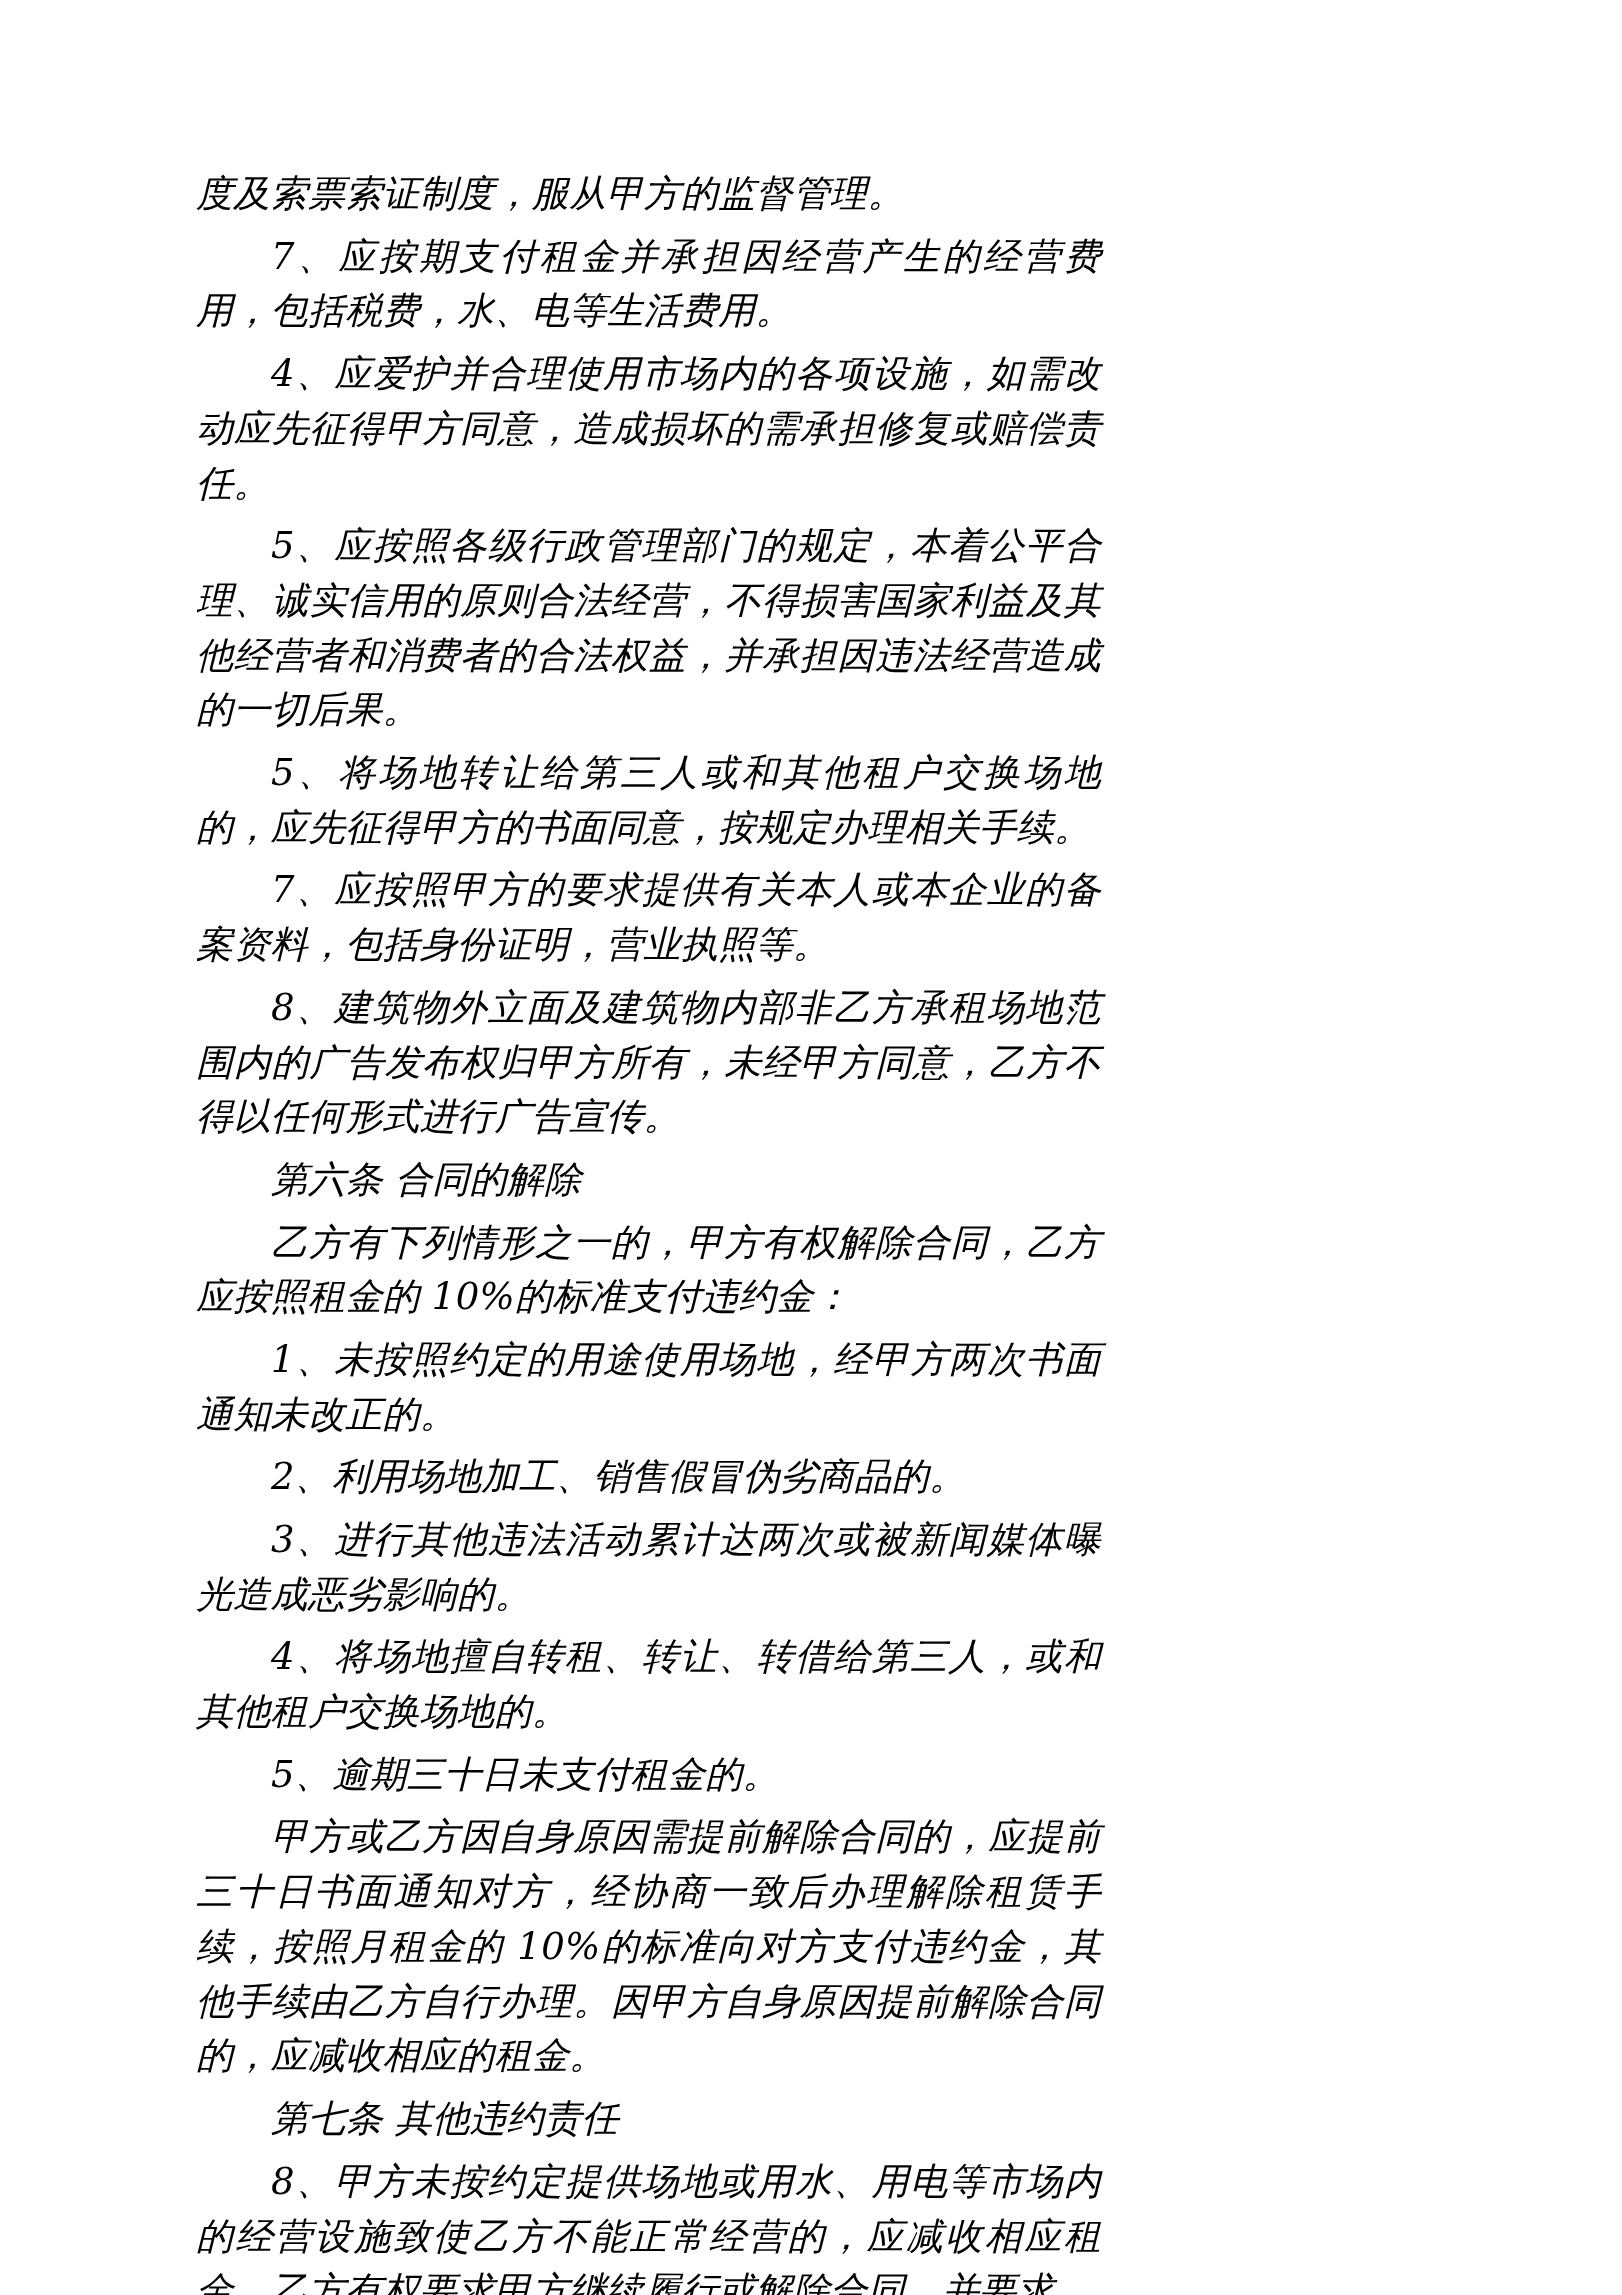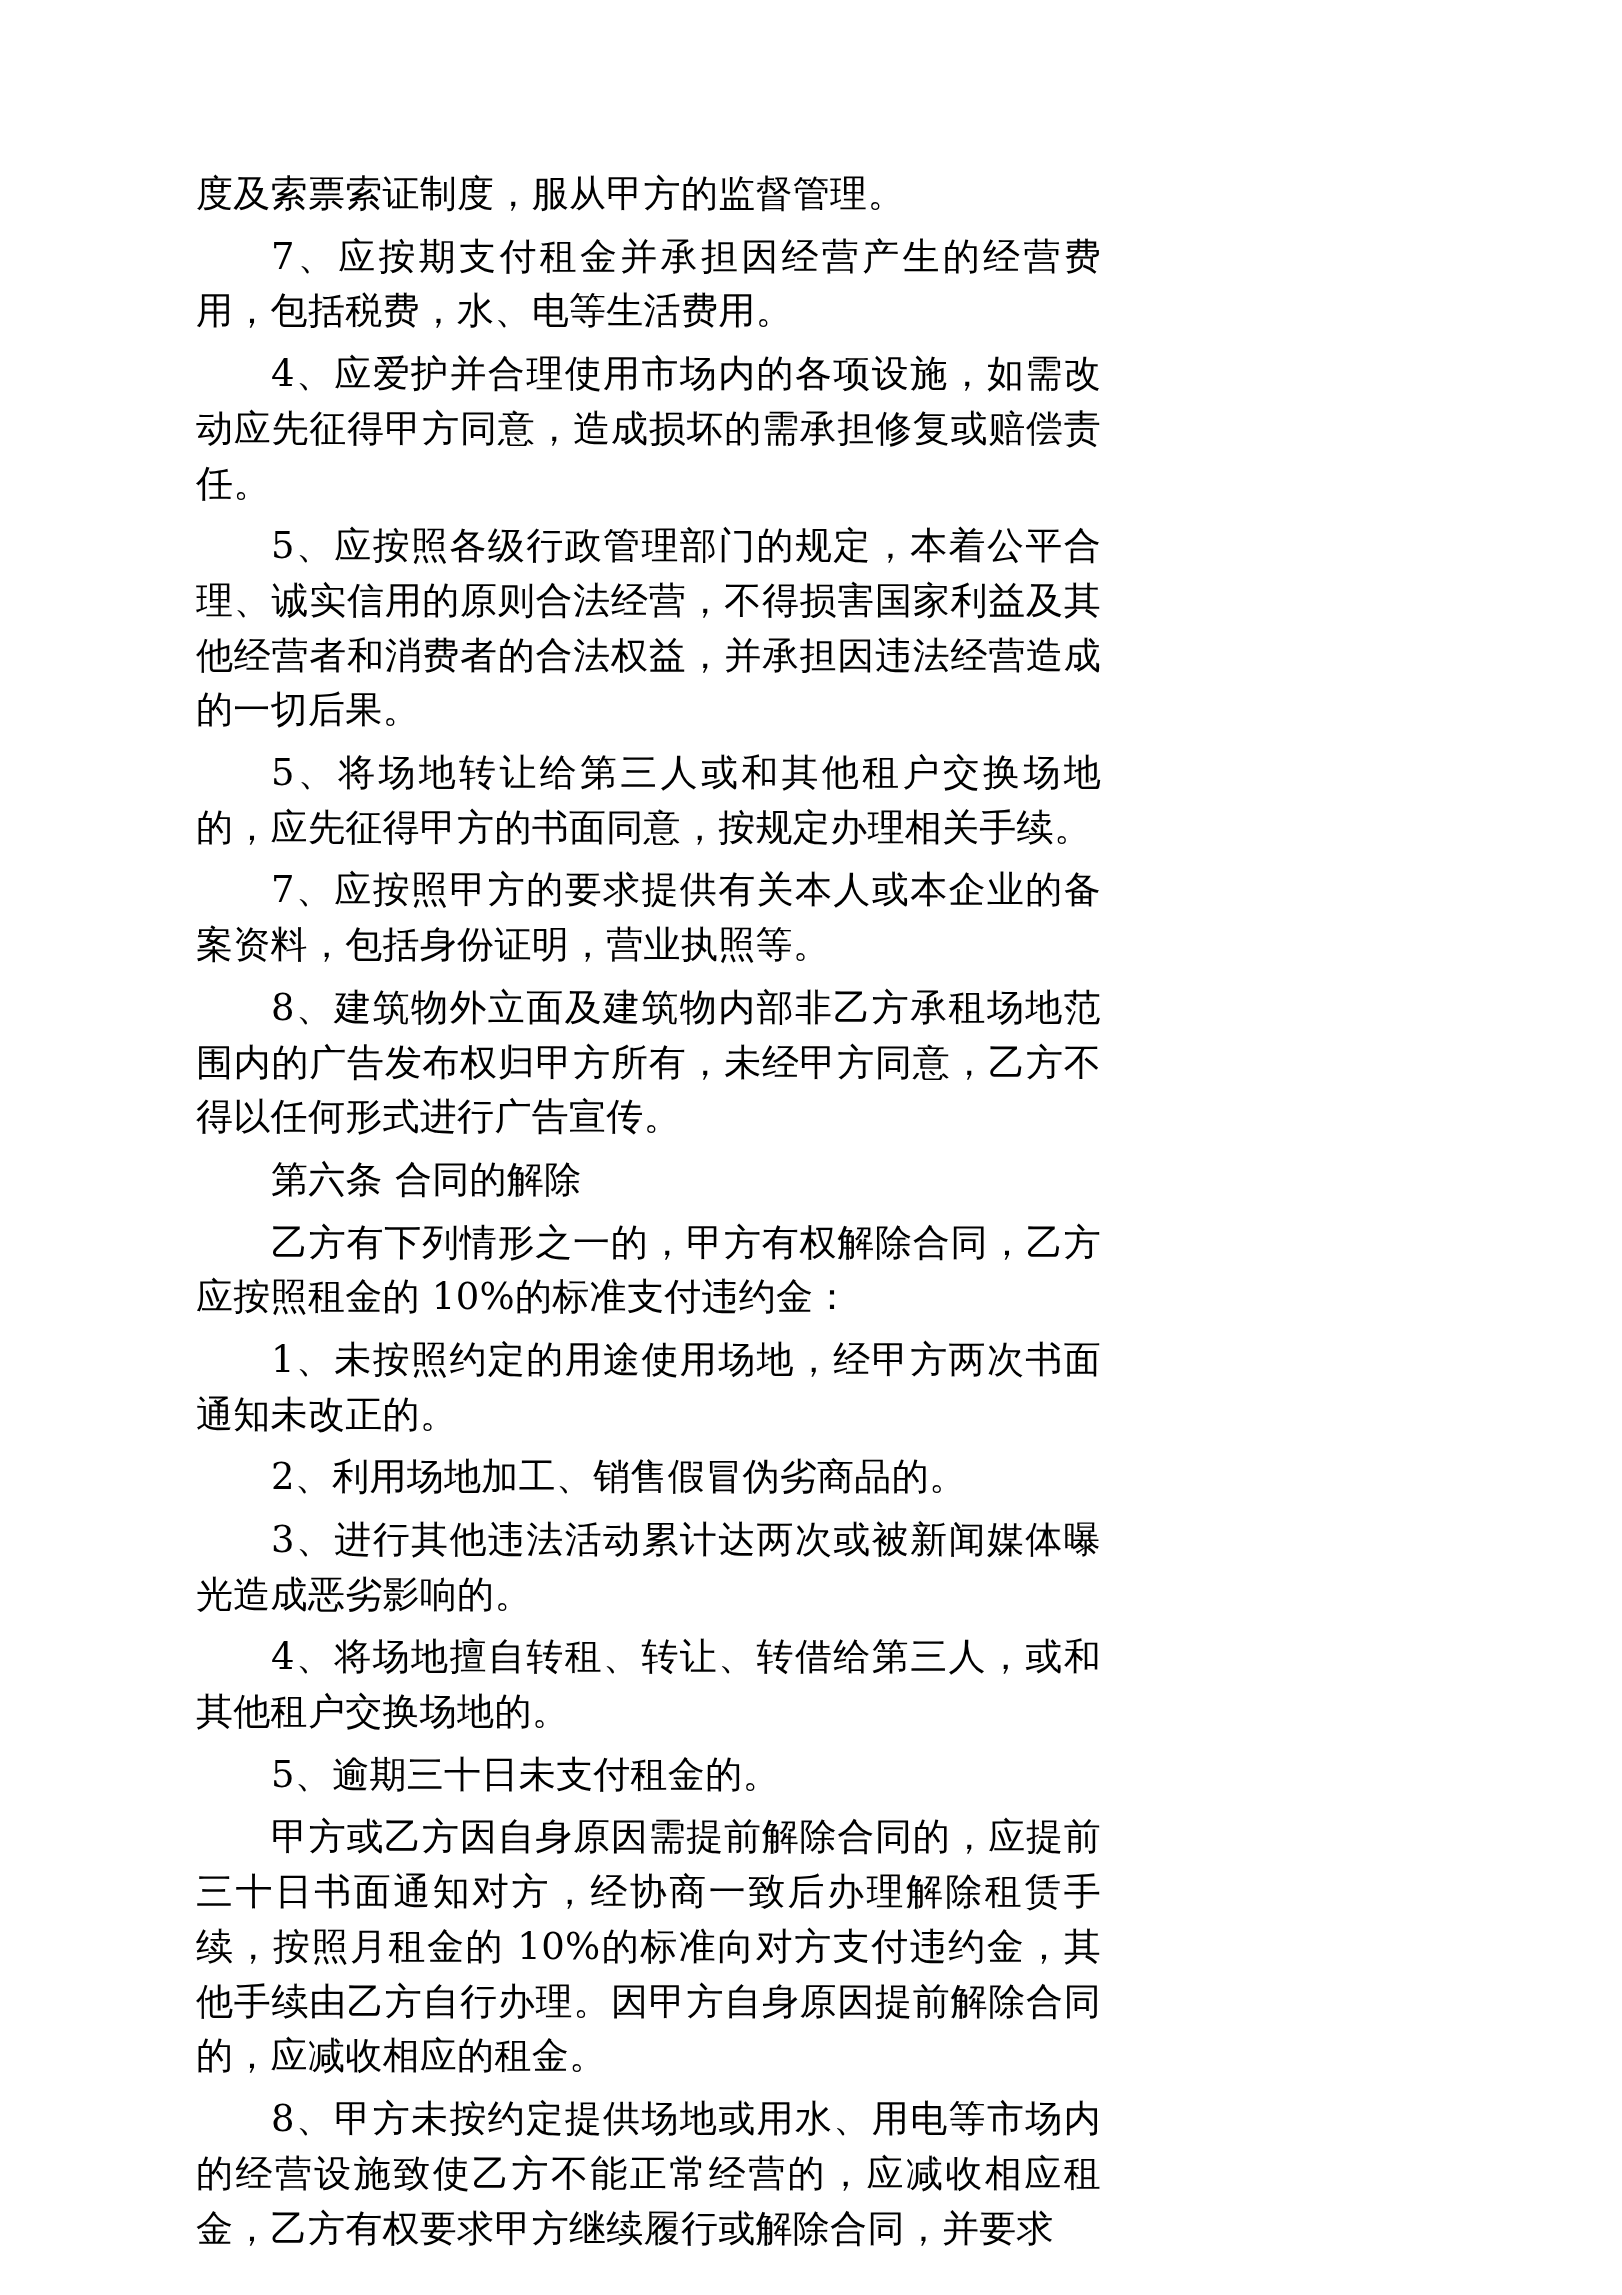--- a/index.html
+++ b/index.html
@@ -14,20 +14,21 @@
     color: #000000;
     -webkit-font-smoothing: antialiased;
   }
   .page {
     position: relative;
     box-sizing: border-box;
     width: 1291px;
     height: 2295px;
     padding: 167px 190px 0 196px;
     background: #ffffff;
+    font-style: italic;
   }
   .doc-body {
     font-size: 37px;
     line-height: 1.48;
     letter-spacing: 0.3px;
     text-align: justify;
     text-justify: inter-ideograph;
   }
   p.para {
     margin: 0 0 7.9px 0;
@@ -56,17 +57,18 @@
     <p class="indent">7、应按照甲方的要求提供有关本人或本企业的备案资料，包括身份证明，营业执照等。</p>
     <p class="indent">8、建筑物外立面及建筑物内部非乙方承租场地范围内的广告发布权归甲方所有，未经甲方同意，乙方不得以任何形式进行广告宣传。</p>
     <p class="heading">第六条  合同的解除</p>
     <p class="indent">乙方有下列情形之一的，甲方有权解除合同，乙方应按照租金的 10%的标准支付违约金：</p>
     <p class="indent">1、未按照约定的用途使用场地，经甲方两次书面通知未改正的。</p>
     <p class="indent">2、利用场地加工、销售假冒伪劣商品的。</p>
     <p class="indent">3、进行其他违法活动累计达两次或被新闻媒体曝光造成恶劣影响的。</p>
     <p class="indent">4、将场地擅自转租、转让、转借给第三人，或和其他租户交换场地的。</p>
     <p class="indent">5、逾期三十日未支付租金的。</p>
     <p class="indent">甲方或乙方因自身原因需提前解除合同的，应提前三十日书面通知对方，经协商一致后办理解除租赁手续，按照月租金的 10%的标准向对方支付违约金，其他手续由乙方自行办理。因甲方自身原因提前解除合同的，应减收相应的租金。</p>
+    <p class="heading">第七条  其他违约责任</p>
     <p class="indent">8、甲方未按约定提供场地或用水、用电等市场内的经营设施致使乙方不能正常经营的，应减收相应租金，乙方有权要求甲方继续履行或解除合同，并要求</p>
 
   </div>
 </div>
 
 
 </body></html>

